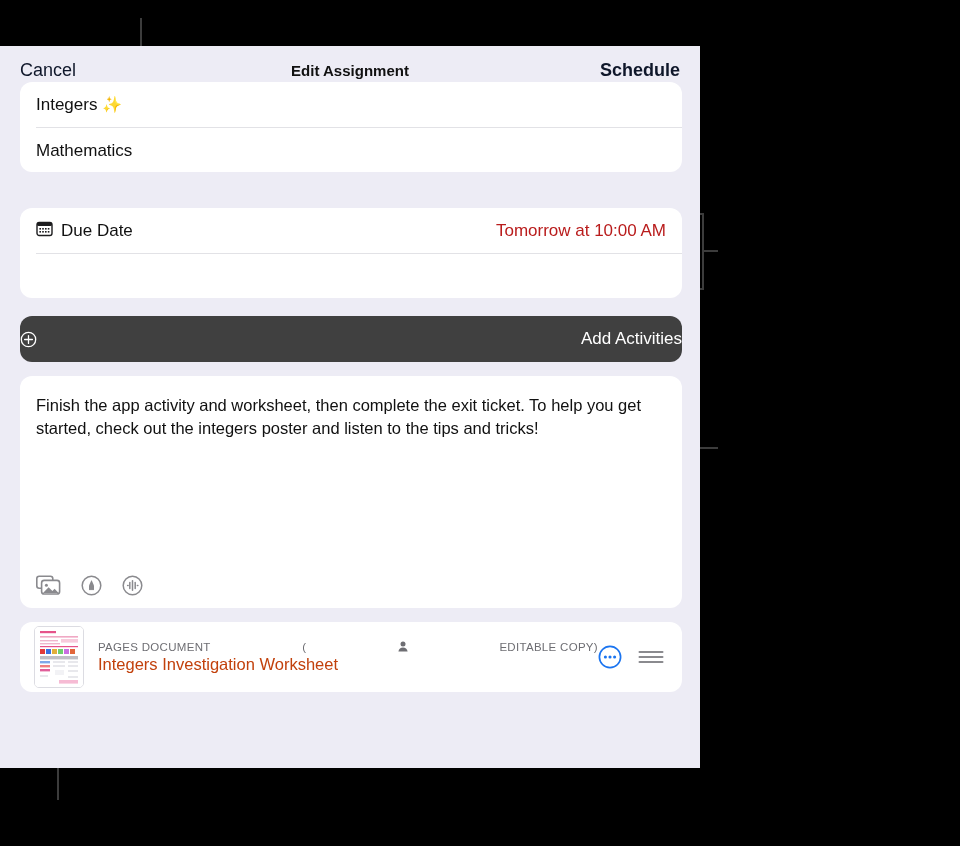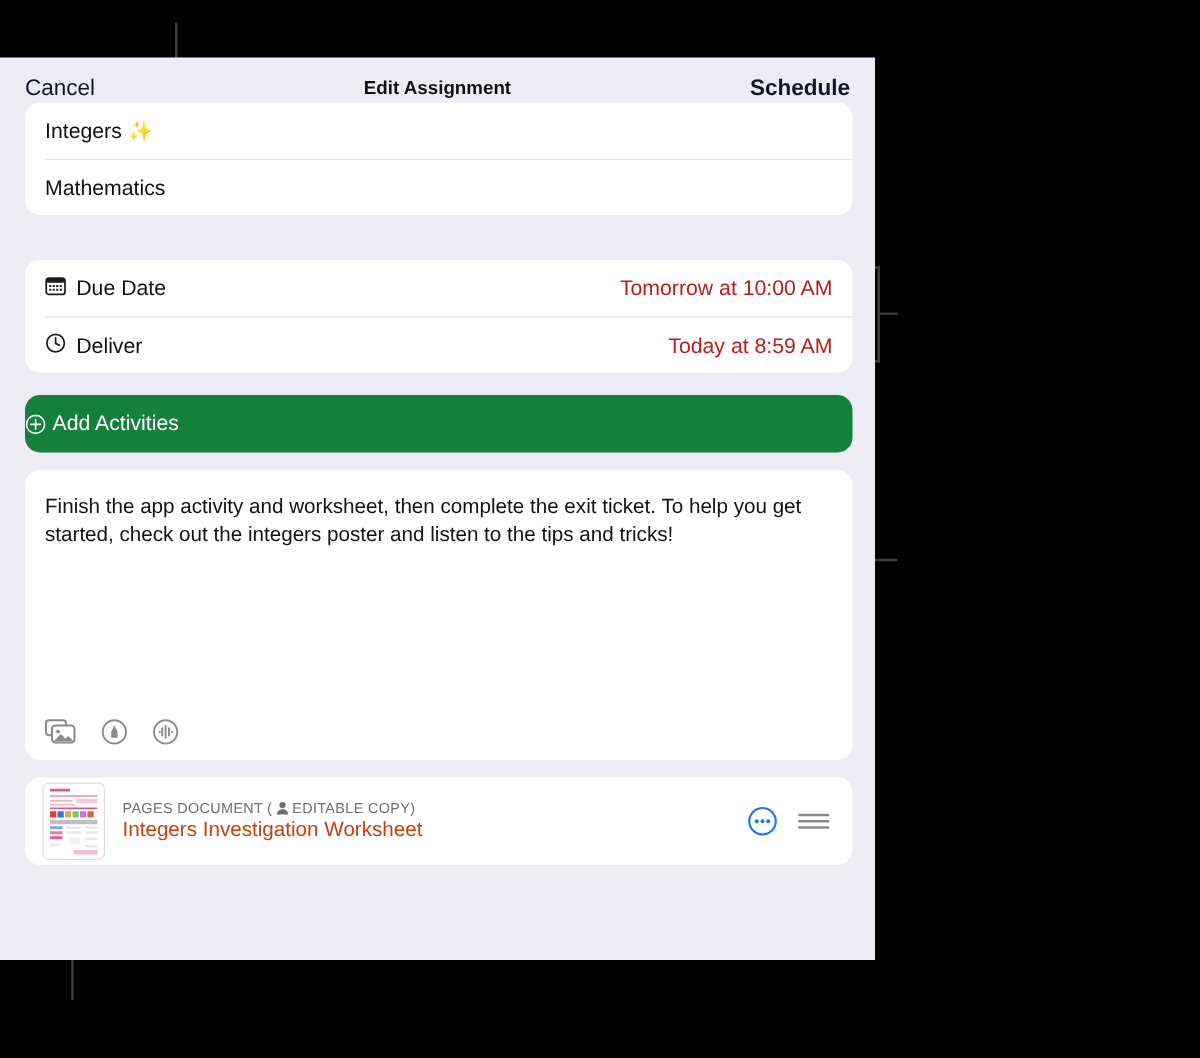--- a/index.html
+++ b/index.html
@@ -106,25 +106,25 @@
     white-space: nowrap;
   }
 
   
   #add-btn {
     position: absolute;
     left: 20px;
     top: 270px;
     width: 662px;
     height: 46px;
-    background: #15803d;
+    background: #404040;
     border-radius: 12px;
     display: flex;
     align-items: center;
-    justify-content: flex-start;
+    justify-content: space-between;
     gap: 2px;
     cursor: pointer;
   }
   #add-btn .label {
     color: #FFFFFF;
     font-size: 17px;
   }
 
   
   #instr-card { top: 330px; height: 232px; }
@@ -171,20 +171,21 @@
   }
   .act-text { margin-left: 14px; flex: 1 1 auto; min-width: 0; }
   .act-kicker {
     font-size: 11.5px;
     letter-spacing: 0.3px;
     color: #6E6E73;
     display: flex;
     align-items: center;
     gap: 3px;
     white-space: nowrap;
+    justify-content: space-between;
   }
   .act-title {
     font-size: 16.5px;
     color: #c2410c;
     margin-top: 2px;
     white-space: nowrap;
     overflow: hidden;
     text-overflow: ellipsis;
   }
   .act-actions {
@@ -253,32 +254,20 @@
               <rect x="9" y="11" width="1.6" height="1.6"></rect>
                 <rect x="11.8" y="11" width="1.6" height="1.6"></rect>
             </g>
           </svg>
         </span>
         <span>Due Date</span>
       </div>
       <div class="date-value">Tomorrow at 10:00 AM</div>
     </div>
     <div class="field-sep"></div>
-    <div class="date-row">
-      <div class="date-left">
-        <span>
-          <svg width="17" height="17" viewBox="0 0 17 17">
-            <circle cx="8.5" cy="8.5" r="7" fill="none" stroke="#1C1C1E" stroke-width="1.4"></circle>
-            <path d="M8.5 4.2 V8.6 L11.4 10.3" fill="none" stroke="#1C1C1E" stroke-width="1.4" stroke-linecap="round"></path>
-          </svg>
-        </span>
-        <span>Deliver</span>
-      </div>
-      <div class="date-value">Today at 8:59 AM</div>
-    </div>
   </div>
 
   <div id="add-btn">
     <span style="line-height:0;margin-right:3px;">
       <svg width="17" height="17" viewBox="0 0 17 17">
         <circle cx="8.5" cy="8.5" r="7.2" fill="none" stroke="#FFFFFF" stroke-width="1.3"></circle>
         <path d="M8.5 4.6 V12.4 M4.6 8.5 H12.4" stroke="#FFFFFF" stroke-width="1.3" stroke-linecap="round"></path>
       </svg>
     </span>
     <span class="label">Add Activities</span>

